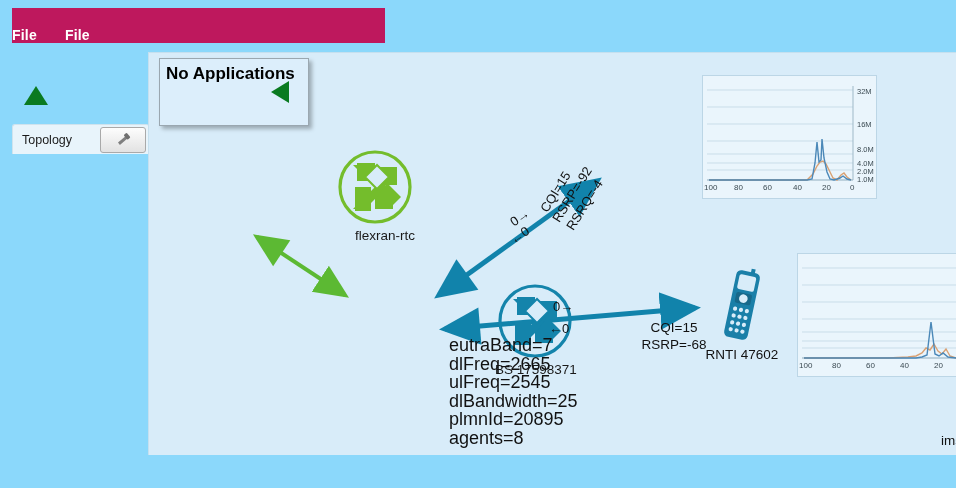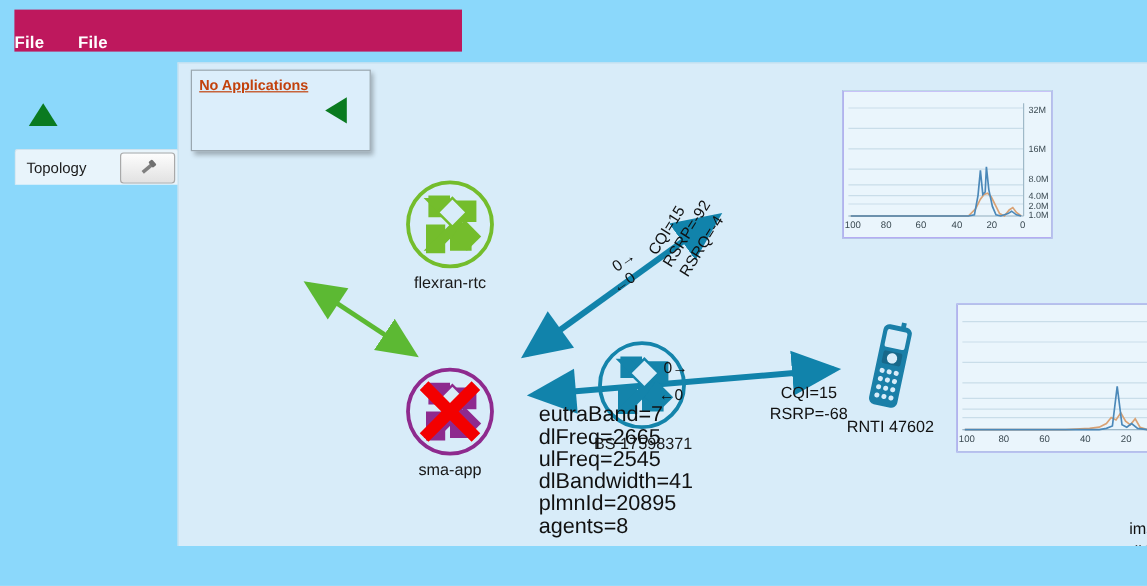--- a/index.html
+++ b/index.html
@@ -76,34 +76,33 @@
   
   .apppanel {
     position: absolute; left: 10px; top: 5px;
     width: 150px; height: 68px;
     background: #dceefb;
     border: 1px solid #9aa7b0;
     box-shadow: 3px 3px 4px rgba(0,0,0,.28);
     box-sizing: border-box;
   }
   .apppanel .title {
-    font-size: 12px; font-weight: bold; color: #c2410c;
+    font-size: 17px; font-weight: bold; color: #000000;
     padding: 5px 0 0 6px;
-    text-decoration: underline;
   }
   .apppanel .tri {
     position: absolute; right: 19px; top: 22px;
     width: 0; height: 0;
     border-top: 11px solid transparent;
     border-bottom: 11px solid transparent;
     border-right: 18px solid #0a7a20;
   }
 
   
-  .node { position: absolute; text-align: center; }
+  .node { position: absolute; text-align: right; }
   .node .glyph { position: relative; width: 80px; height: 80px; margin: 0 auto; }
   .node .lbl { font-size: 13.5px; color: #1a1a1a; margin-top: 1px; white-space: nowrap; }
 
   .node-flexran { left: 186px; top: 94px; width: 80px; }
   .node-sma     { left: 186px; top: 250px; width: 80px; }
   .node-bs      { left: 346px; top: 228px; width: 80px; }
 
   .errx {
     position: absolute; left: 50%; top: 50%;
     width: 54px; height: 54px; transform: translate(-50%,-50%);
@@ -117,21 +116,21 @@
 
   
   .elabel { position: absolute; font-size: 13px; color: #111; white-space: nowrap; }
   .rot-top { transform-origin: 0 0; }
 
   .metrics { position: absolute; font-size: 13.5px; color: #111; line-height: 17px; }
   .proplist { position: absolute; font-size: 18px; color: #111; line-height: 18.5px; white-space: nowrap; }
 
   
   .chart {
-    position: absolute; background: #8b5cf6;
+    position: absolute; background: #fde047;
     border: 1px solid #bcd6e6; box-sizing: border-box;
   }
   .chart-1 { left: 553px; top: 22px; width: 175px; height: 124px; }
   .chart-2 { left: 648px; top: 200px; width: 175px; height: 124px; }
   .chart svg { display: block; }
   .chartinfo { position: absolute; font-size: 13.5px; color: #111; line-height: 18.5px; white-space: nowrap; }
   .cinfo-1 { left: 697px; top: 201px; }
   .cinfo-2 { left: 792px; top: 379px; }
   .axis-lab { font-size: 8px; fill: #3b4a52; font-family: "Liberation Sans", sans-serif; }
   .axis-lab-y { font-size: 7.5px; fill: #3b4a52; font-family: "Liberation Sans", sans-serif; }
@@ -195,39 +194,20 @@
           <path d="M40,44 L58,44 L58,62 L40,62 Z" fill="#74bd2c"></path>
           <path d="M30,18 L52,40 L30,62 L18,62 L40,40 L18,18 Z" fill="#74bd2c"></path>
           <path d="M30,30 L42,18 L54,30 L42,42 Z" fill="#d8ecf9"></path>
           <path d="M30,30 L42,18 L54,30 L42,42 Z" fill="none" stroke="#74bd2c" stroke-width="2"></path>
           <path d="M52,36 L66,50 L54,62 L42,50 Z" fill="#74bd2c"></path>
         </svg>
       </div>
       <div class="lbl">flexran-rtc</div>
     </div>
 
-    <div class="node node-sma">
-      <div class="glyph">
-        <svg width="80" height="80" viewBox="0 0 80 80">
-          <circle cx="40" cy="40" r="35" fill="none" stroke="#8e2a8e" stroke-width="3.2"></circle>
-          <path d="M22,16 L40,16 L40,34 L22,34 Z" fill="#8e2a8e"></path>
-          <path d="M44,20 L62,20 L62,38 L44,38 Z" fill="#8e2a8e"></path>
-          <path d="M20,40 L36,40 L36,64 L20,64 Z" fill="#8e2a8e"></path>
-          <path d="M40,44 L58,44 L58,62 L40,62 Z" fill="#8e2a8e"></path>
-          <path d="M30,18 L52,40 L30,62 L18,62 L40,40 L18,18 Z" fill="#8e2a8e"></path>
-          <path d="M30,30 L42,18 L54,30 L42,42 Z" fill="#d8ecf9"></path>
-          <path d="M30,30 L42,18 L54,30 L42,42 Z" fill="none" stroke="#8e2a8e" stroke-width="2"></path>
-          <path d="M52,36 L66,50 L54,62 L42,50 Z" fill="#8e2a8e"></path>
-        </svg>
-        <svg class="errx" viewBox="0 0 60 60">
-          <path d="M10,2 L30,22 L50,2 L58,10 L38,30 L58,50 L50,58 L30,38 L10,58 L2,50 L22,30 L2,10 Z" fill="#f30000"></path>
-        </svg>
-      </div>
-      <div class="lbl">sma-app</div>
-    </div>
 
     <div class="node node-bs">
       <div class="glyph">
         <svg width="80" height="80" viewBox="0 0 80 80">
           <circle cx="40" cy="40" r="35" fill="none" stroke="#1484ab" stroke-width="3.2"></circle>
           <path d="M22,16 L40,16 L40,34 L22,34 Z" fill="#1484ab"></path>
           <path d="M44,20 L62,20 L62,38 L44,38 Z" fill="#1484ab"></path>
           <path d="M20,40 L36,40 L36,64 L20,64 Z" fill="#1484ab"></path>
           <path d="M40,44 L58,44 L58,62 L40,62 Z" fill="#1484ab"></path>
           <path d="M30,18 L52,40 L30,62 L18,62 L40,40 L18,18 Z" fill="#1484ab"></path>
@@ -305,21 +285,21 @@
 
     <div class="metrics" style="left:470px;top:266px;text-align:center;width:110px;">
       <div>CQI=15</div>
       <div>RSRP=-68</div>
     </div>
 
     <div class="proplist" style="left:300px;top:283px;">
       <div>eutraBand=7</div>
       <div>dlFreq=2665</div>
       <div>ulFreq=2545</div>
-      <div>dlBandwidth=41</div>
+      <div>dlBandwidth=25</div>
       <div>plmnId=20895</div>
       <div>agents=8</div>
     </div>
 
     <div class="chart chart-1">
       <svg width="173" height="122" viewBox="0 0 173 122">
         <rect x="0" y="0" width="173" height="122" fill="#eaf5fc"></rect>
         <g stroke="#c9dde9" stroke-width="1">
           <line x1="4" y1="14" x2="150" y2="14"></line>
           <line x1="4" y1="31" x2="150" y2="31"></line>

